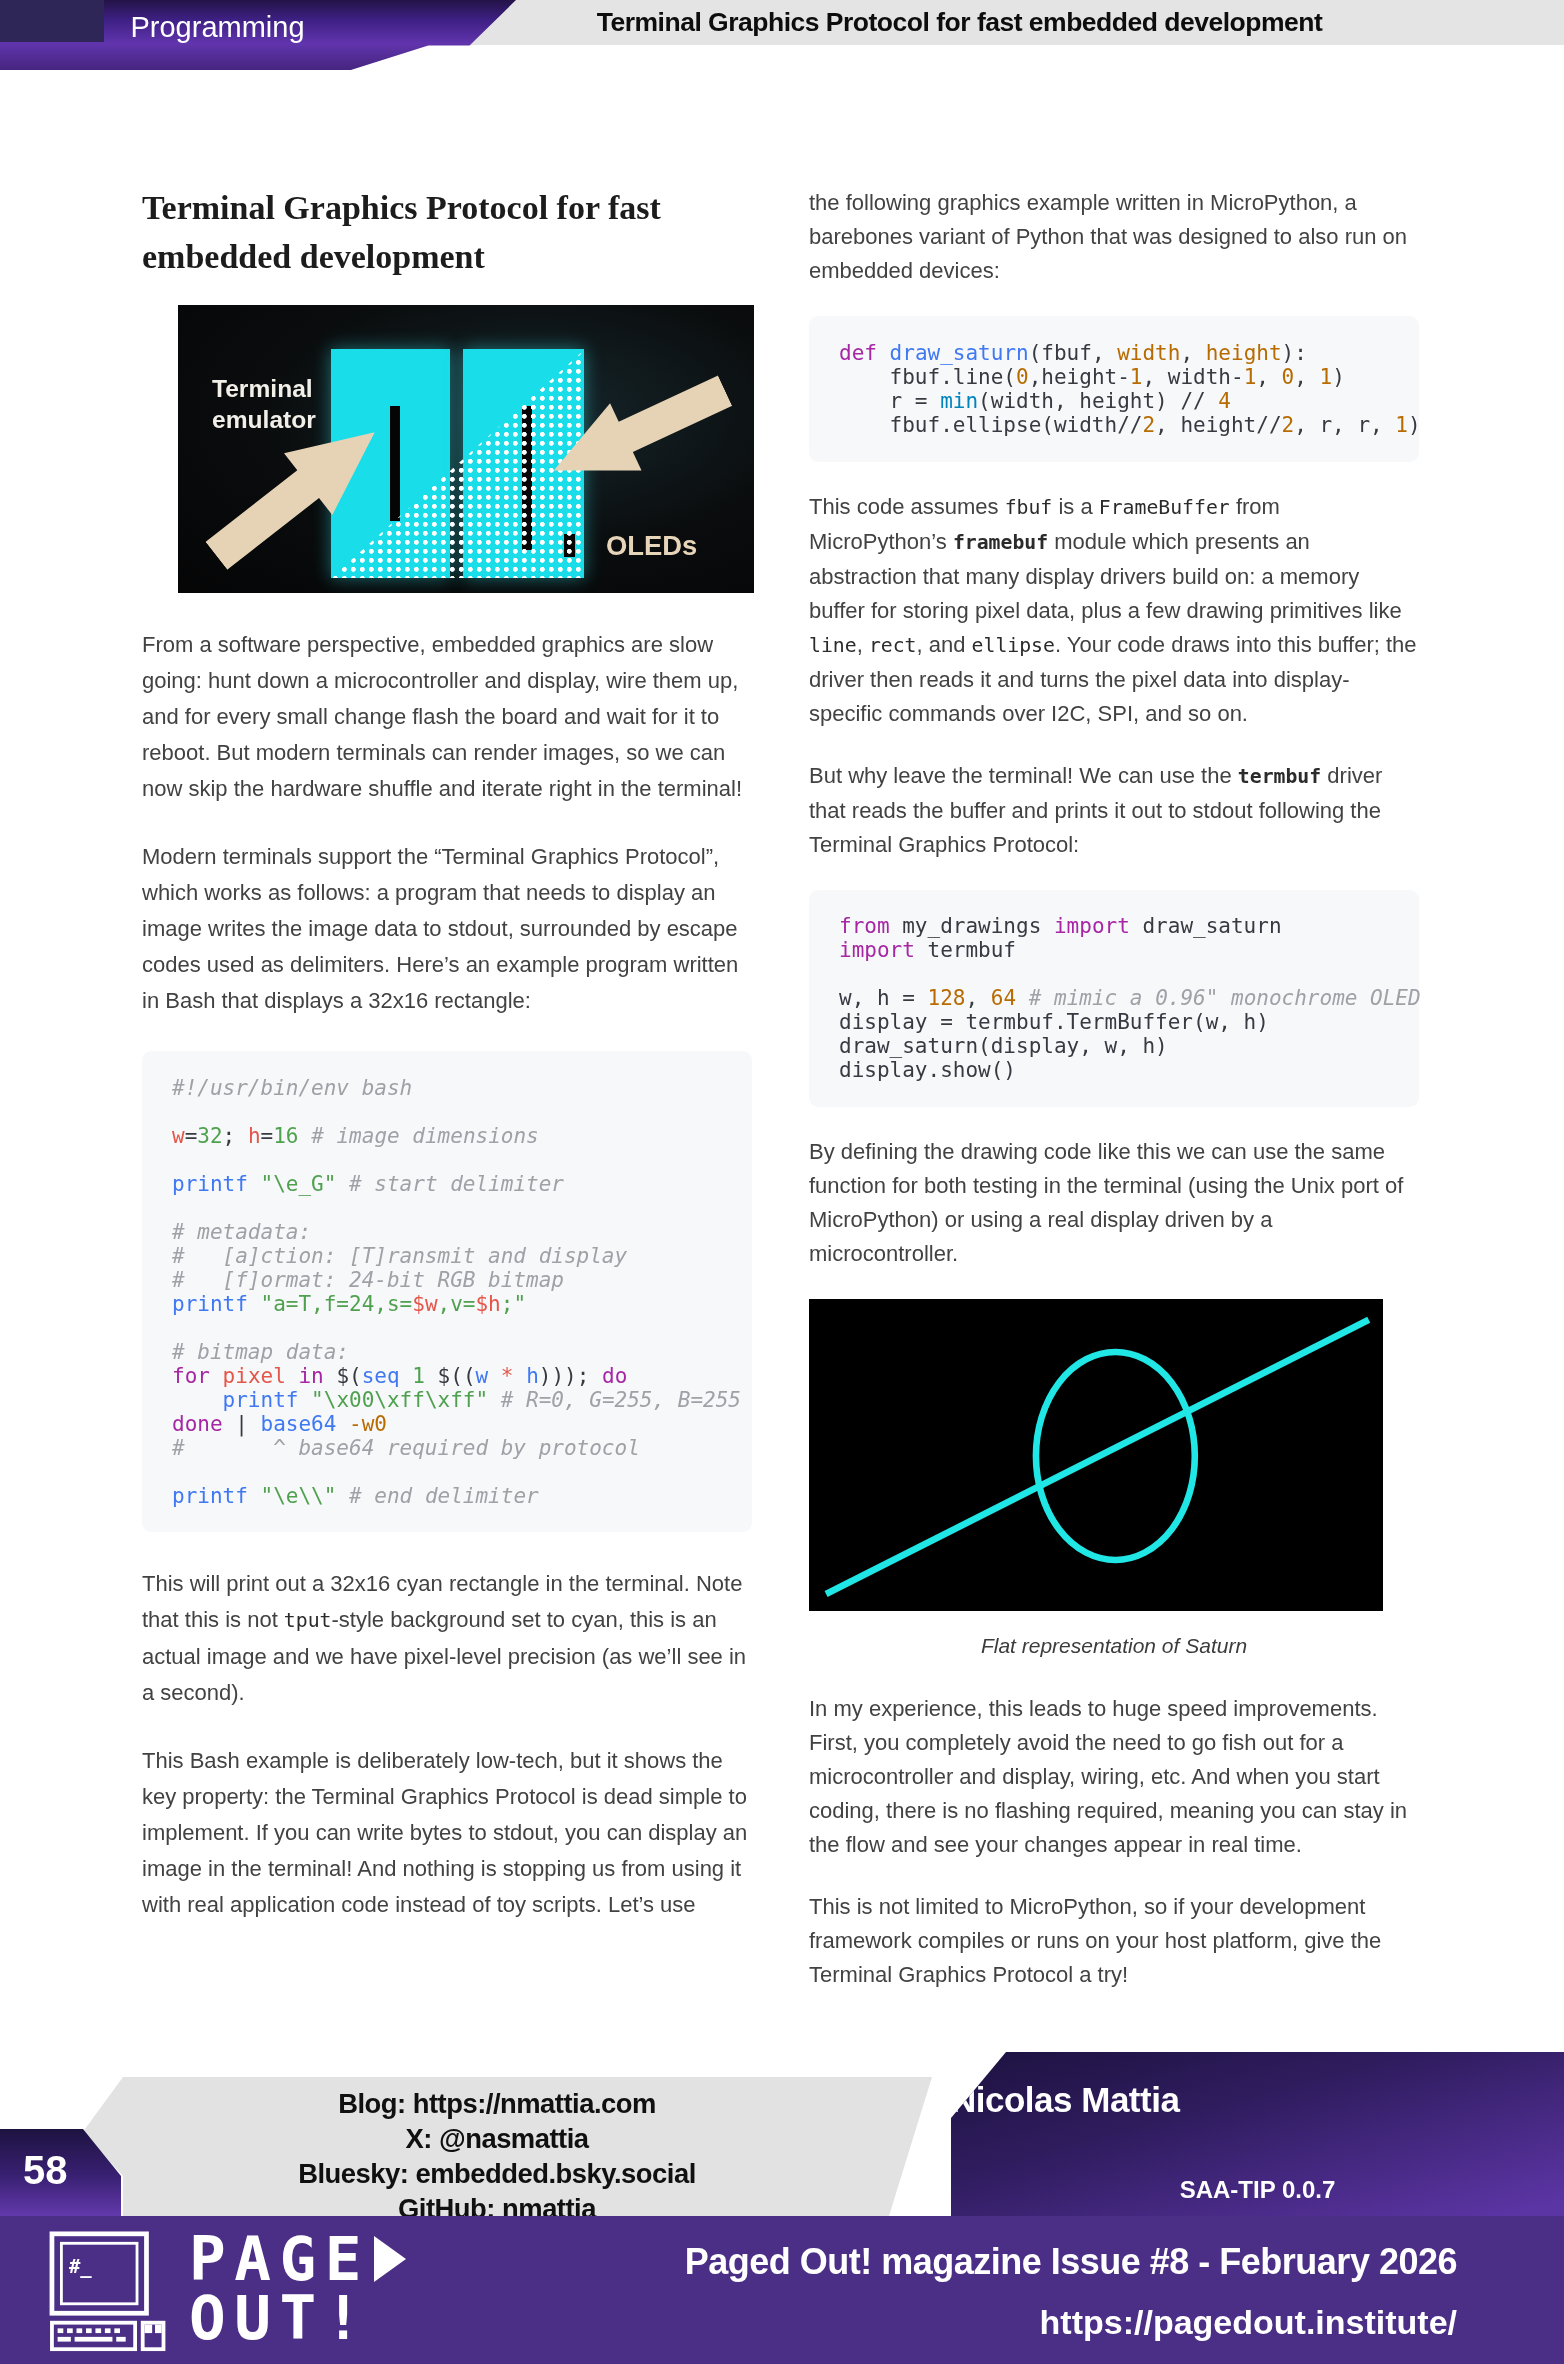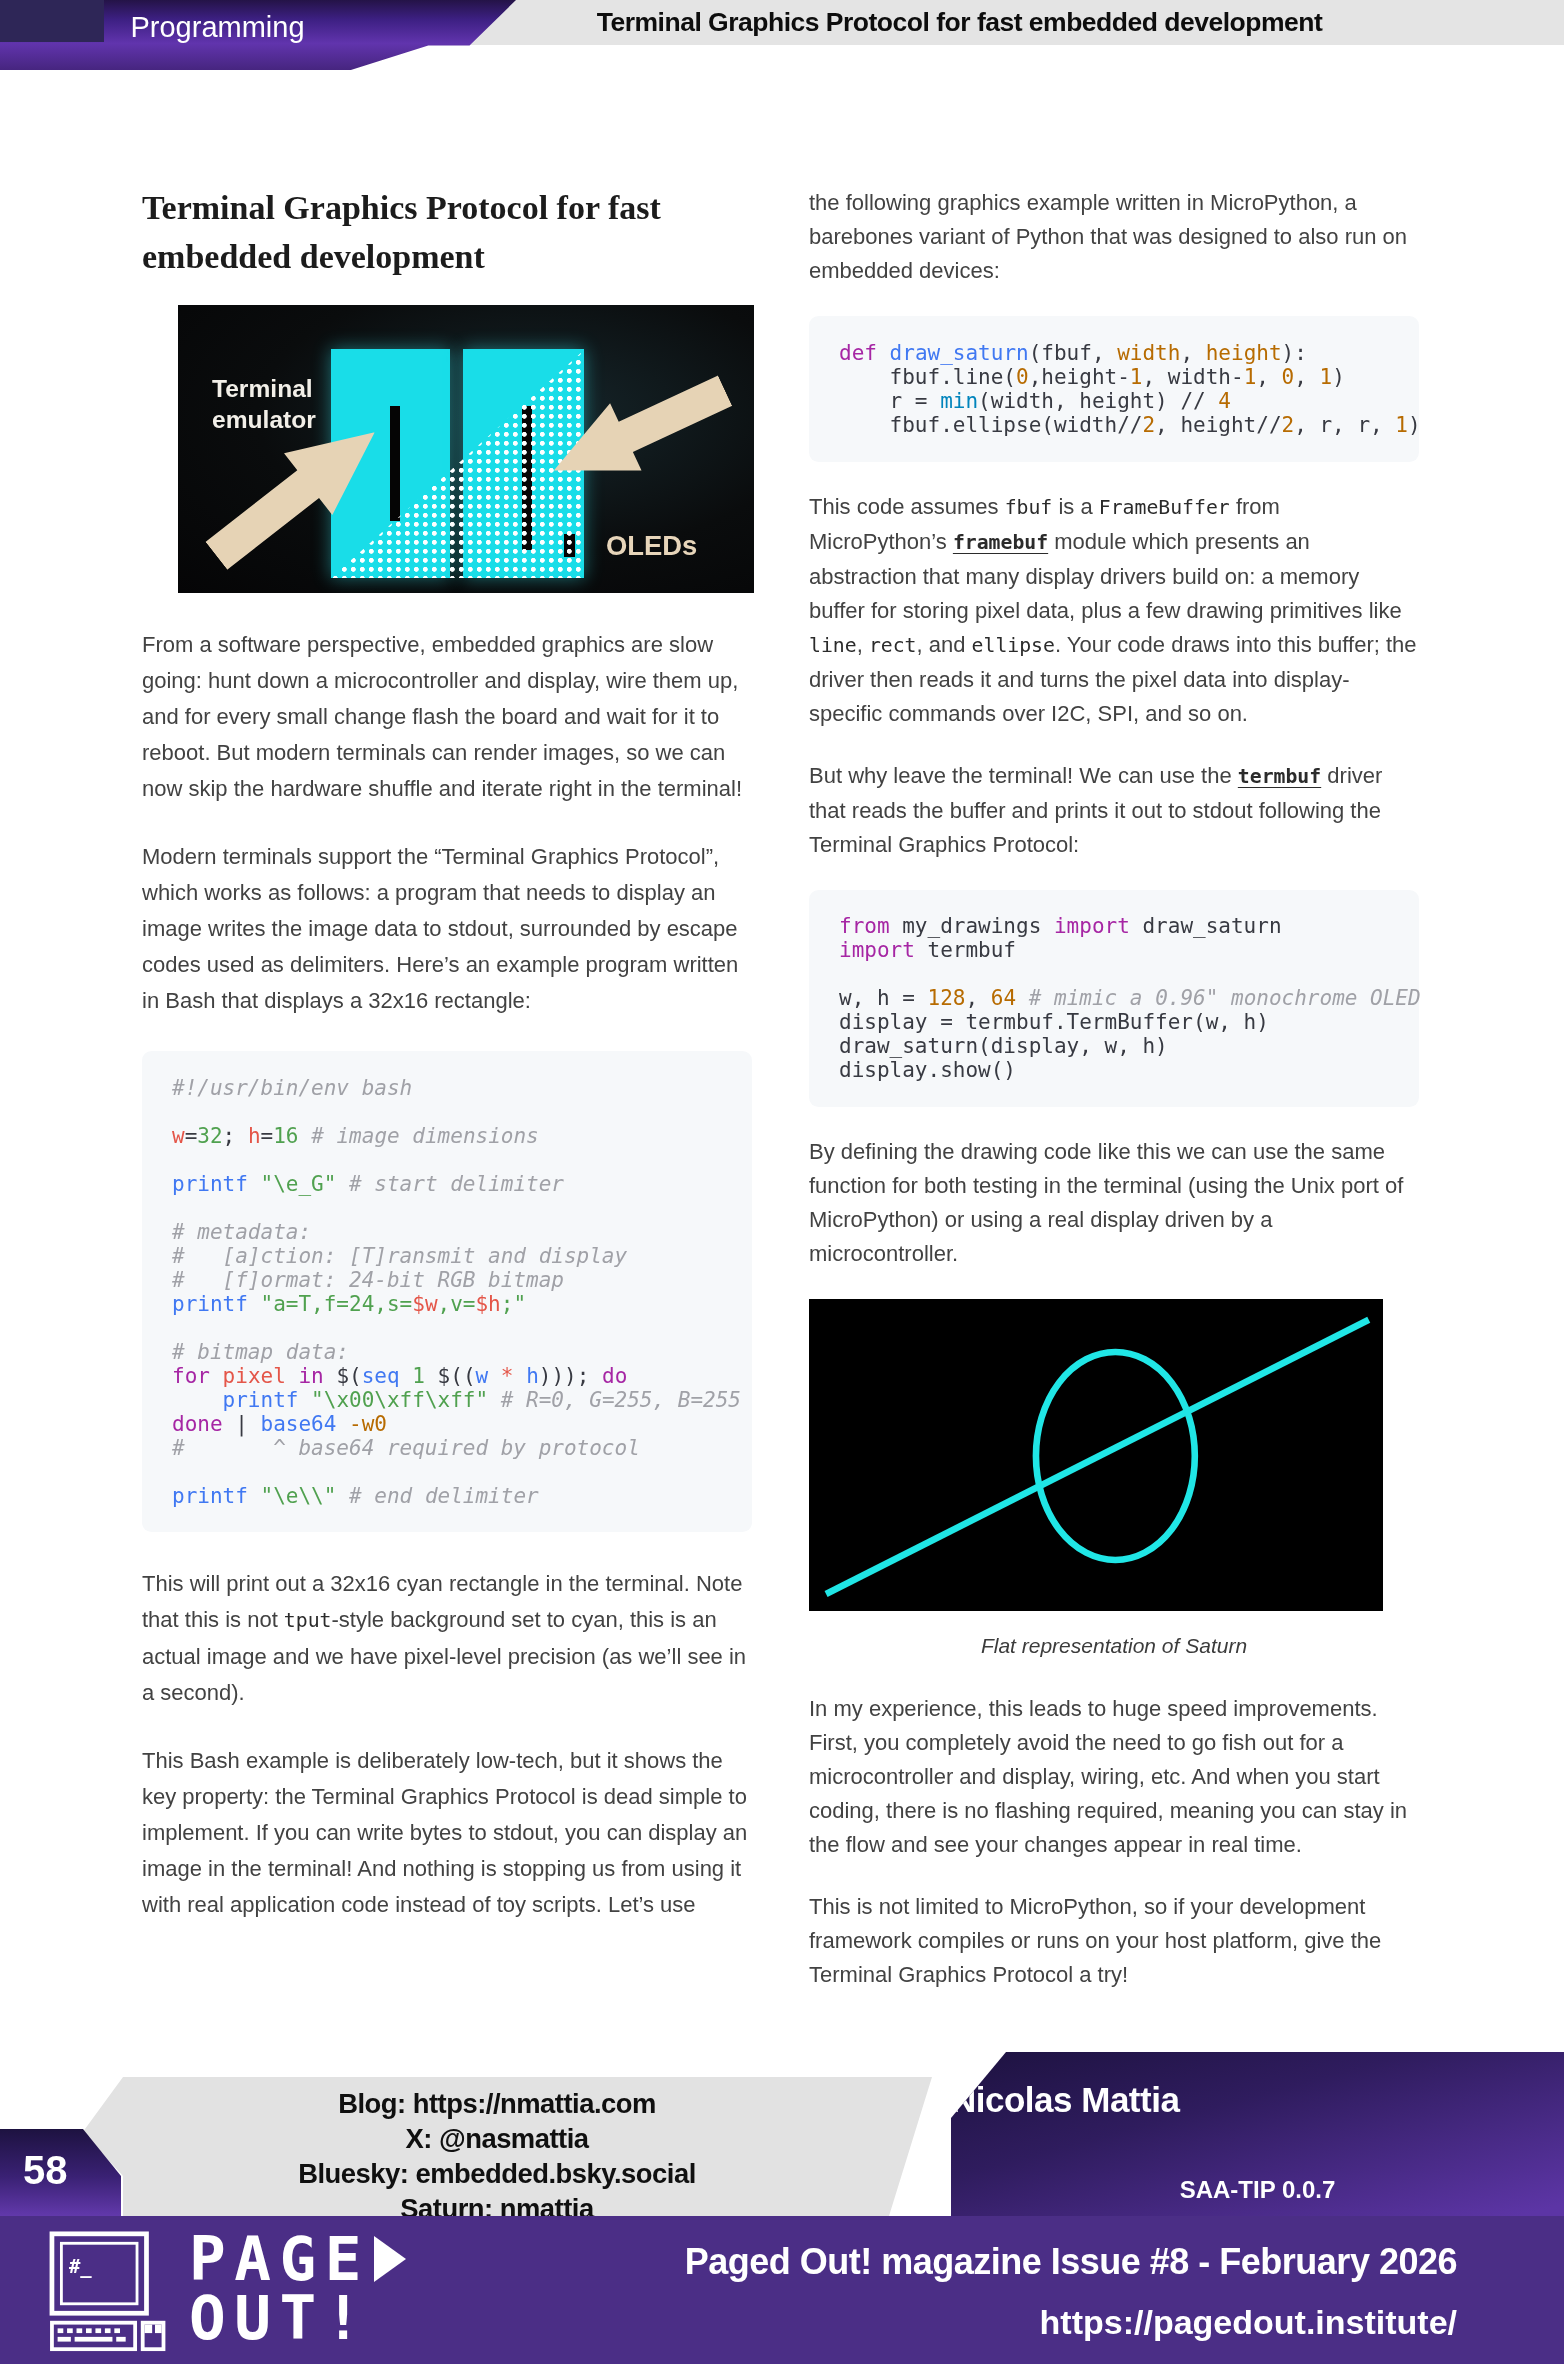--- a/index.html
+++ b/index.html
@@ -19,21 +19,21 @@
         font-size:29px;color:#ffffff;font-weight:500;}
 
   
   .content{position:absolute;top:175px;left:142px;width:1278px;display:flex;gap:57px;}
   .col{width:610px;}
   .article-title{font-family:"Liberation Serif",serif;font-weight:bold;font-size:34px;
         line-height:49px;color:#1c1c1c;margin:7.6px 0 23px 0;width:577px;}
   p.body{font-size:22px;line-height:36px;margin:0 0 32px 0;color:#424242;}
   .col-right p.body{line-height:34px;margin-bottom:28px;}
   .seg-m,.seg-l{font-family:"DejaVu Sans Mono",monospace;font-size:0.9em;color:#2b2b2b;}
-  .seg-l{text-decoration:underline;text-underline-offset:3.8px;font-weight:700;}
+  .seg-l{text-underline-offset:3.8px;font-weight:700;}
 
   
   .code{background:#f6f8fa;border-radius:9.5px;padding:24.6px 30px;margin:0 0 34px 0;
         font-family:"DejaVu Sans Mono",monospace;font-size:21px;line-height:24px;
         white-space:pre;color:#383a42;}
   .col-right .code{margin-bottom:28px;}
   .tok-c{color:#a0a1a7;font-style:italic}
   .tok-k{color:#a626a4}
   .tok-f{color:#4078f2}
   .tok-u{color:#0184bc}
@@ -163,21 +163,21 @@
       <p class="body"><span class="seg-t">In my experience, this leads to huge speed improvements. First, you completely avoid the need to go fish out for a microcontroller and display, wiring, etc. And when you start coding, there is no flashing required, meaning you can stay in the flow and see your changes appear in real time.</span></p>
       <p class="body"><span class="seg-t">This is not limited to MicroPython, so if your development framework compiles or runs on your host platform, give the Terminal Graphics Protocol a try!</span></p>
     </div>
   </div>
 
   <div class="footer-gray"></div>
   <div class="footer-links">
     <div>Blog: https://nmattia.com</div>
     <div>X: @nasmattia</div>
     <div>Bluesky: embedded.bsky.social</div>
-    <div>Saturn: nmattia</div>
+    <div>GitHub: nmattia</div>
   </div>
 
   <div class="footer-pageblock">
     <div class="page-number">58</div>
   </div>
 
   <div class="footer-author-shape">
     <div class="author-name">Nicolas Mattia</div>
     <div class="license">SAA-TIP 0.0.7</div>
   </div>

